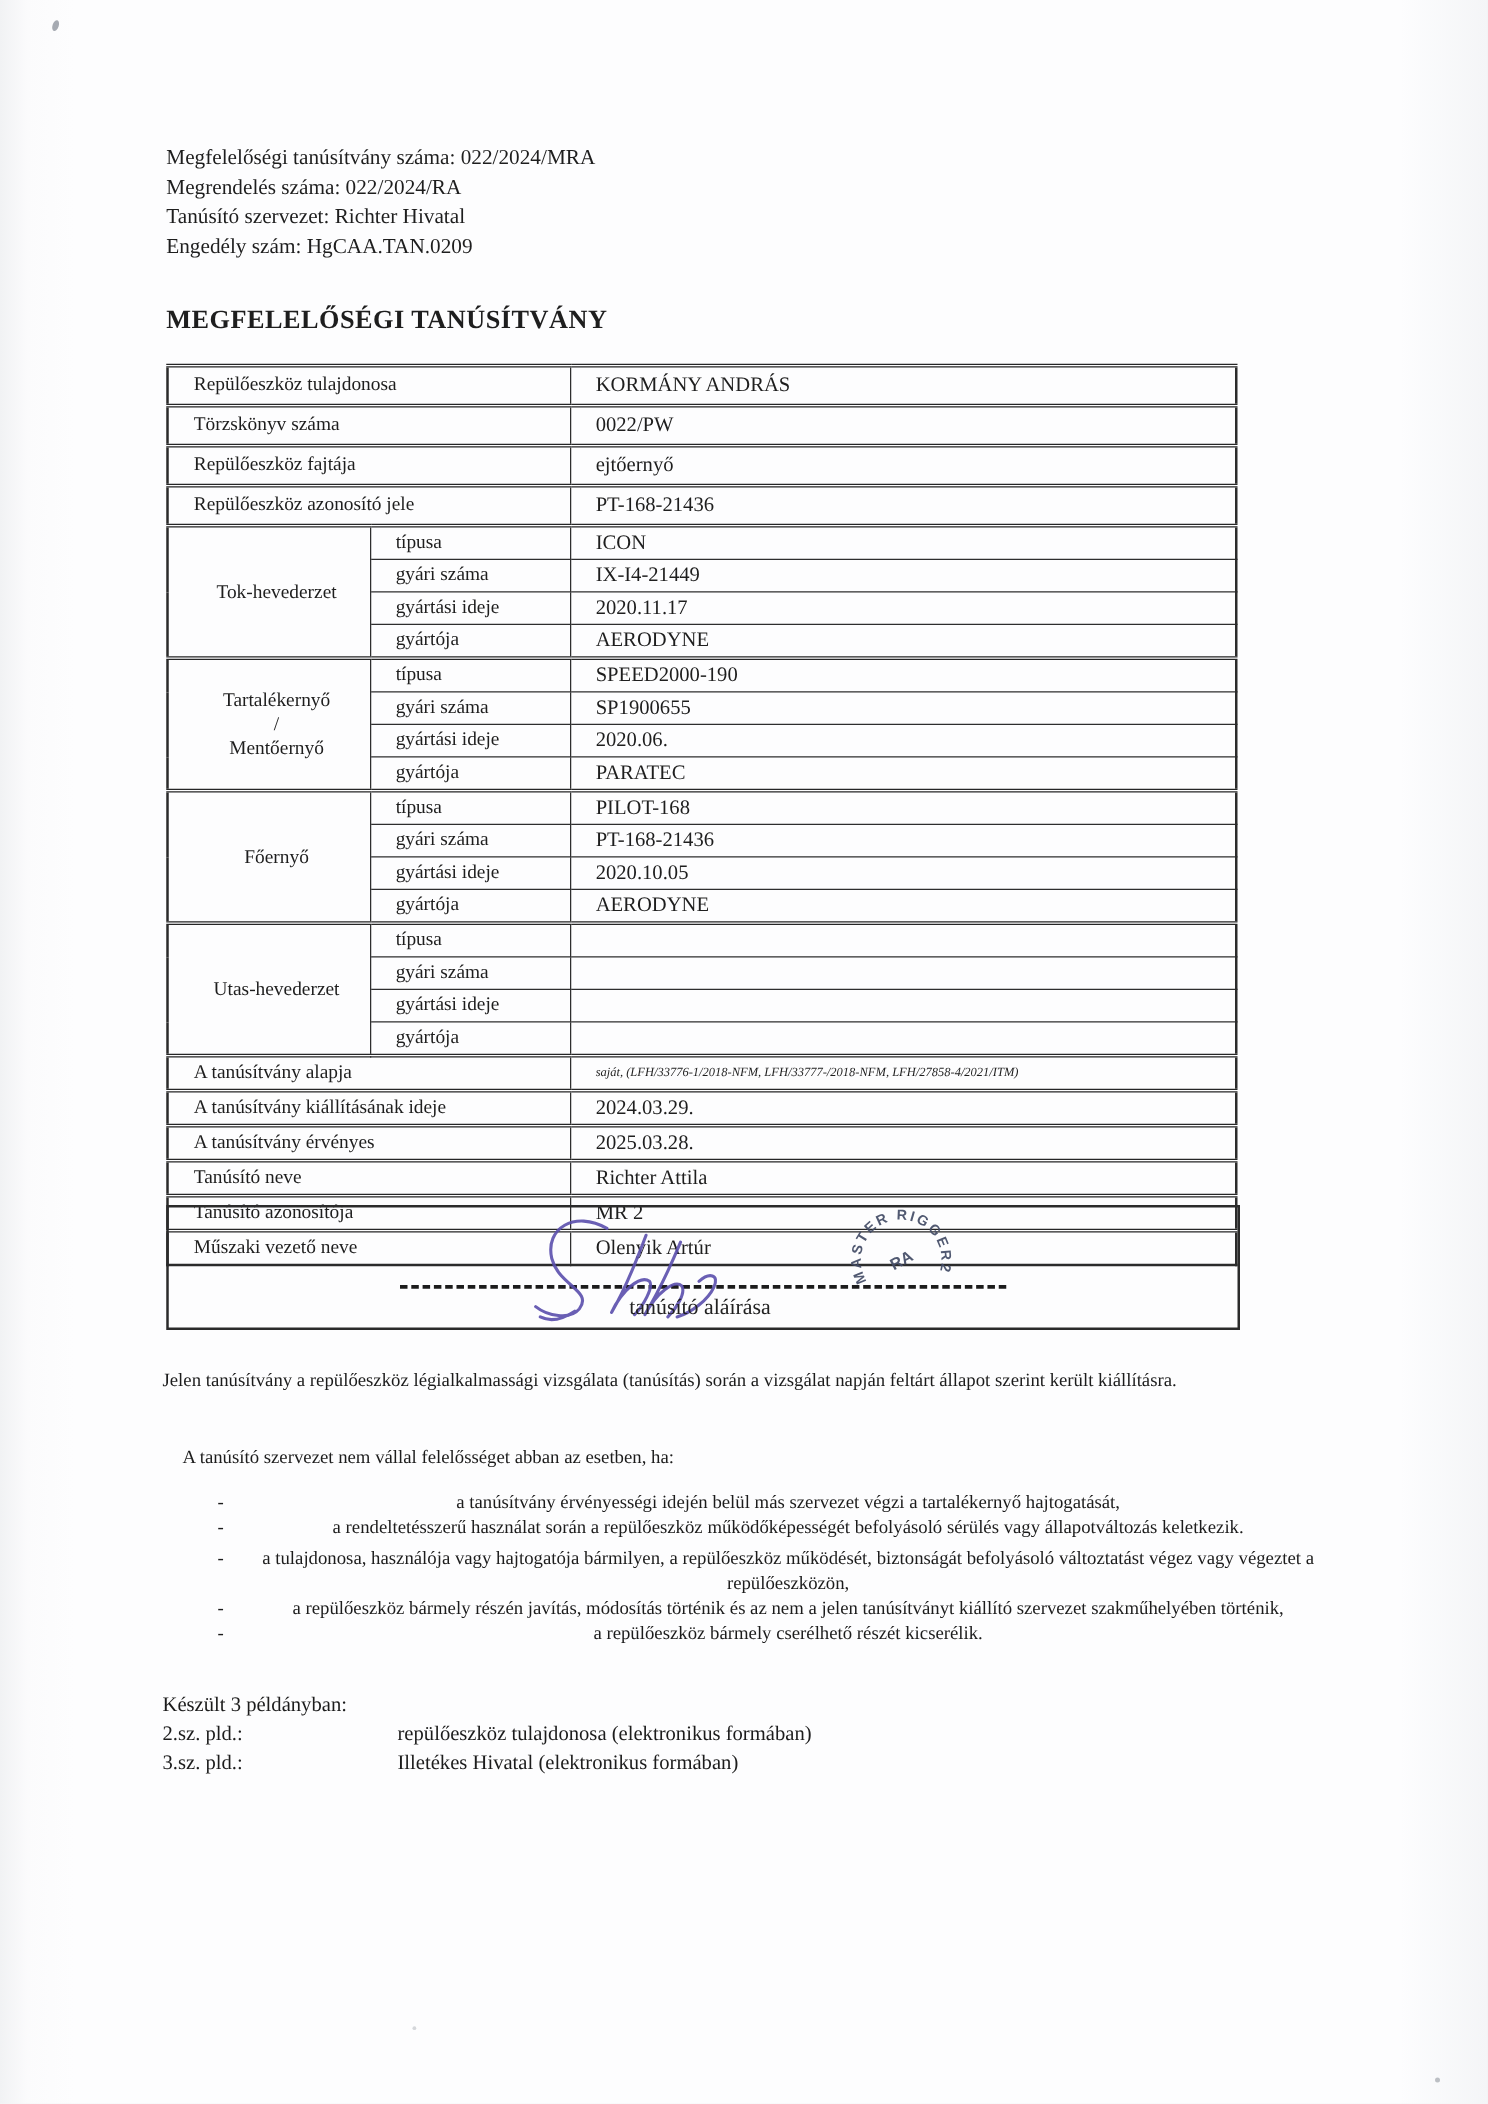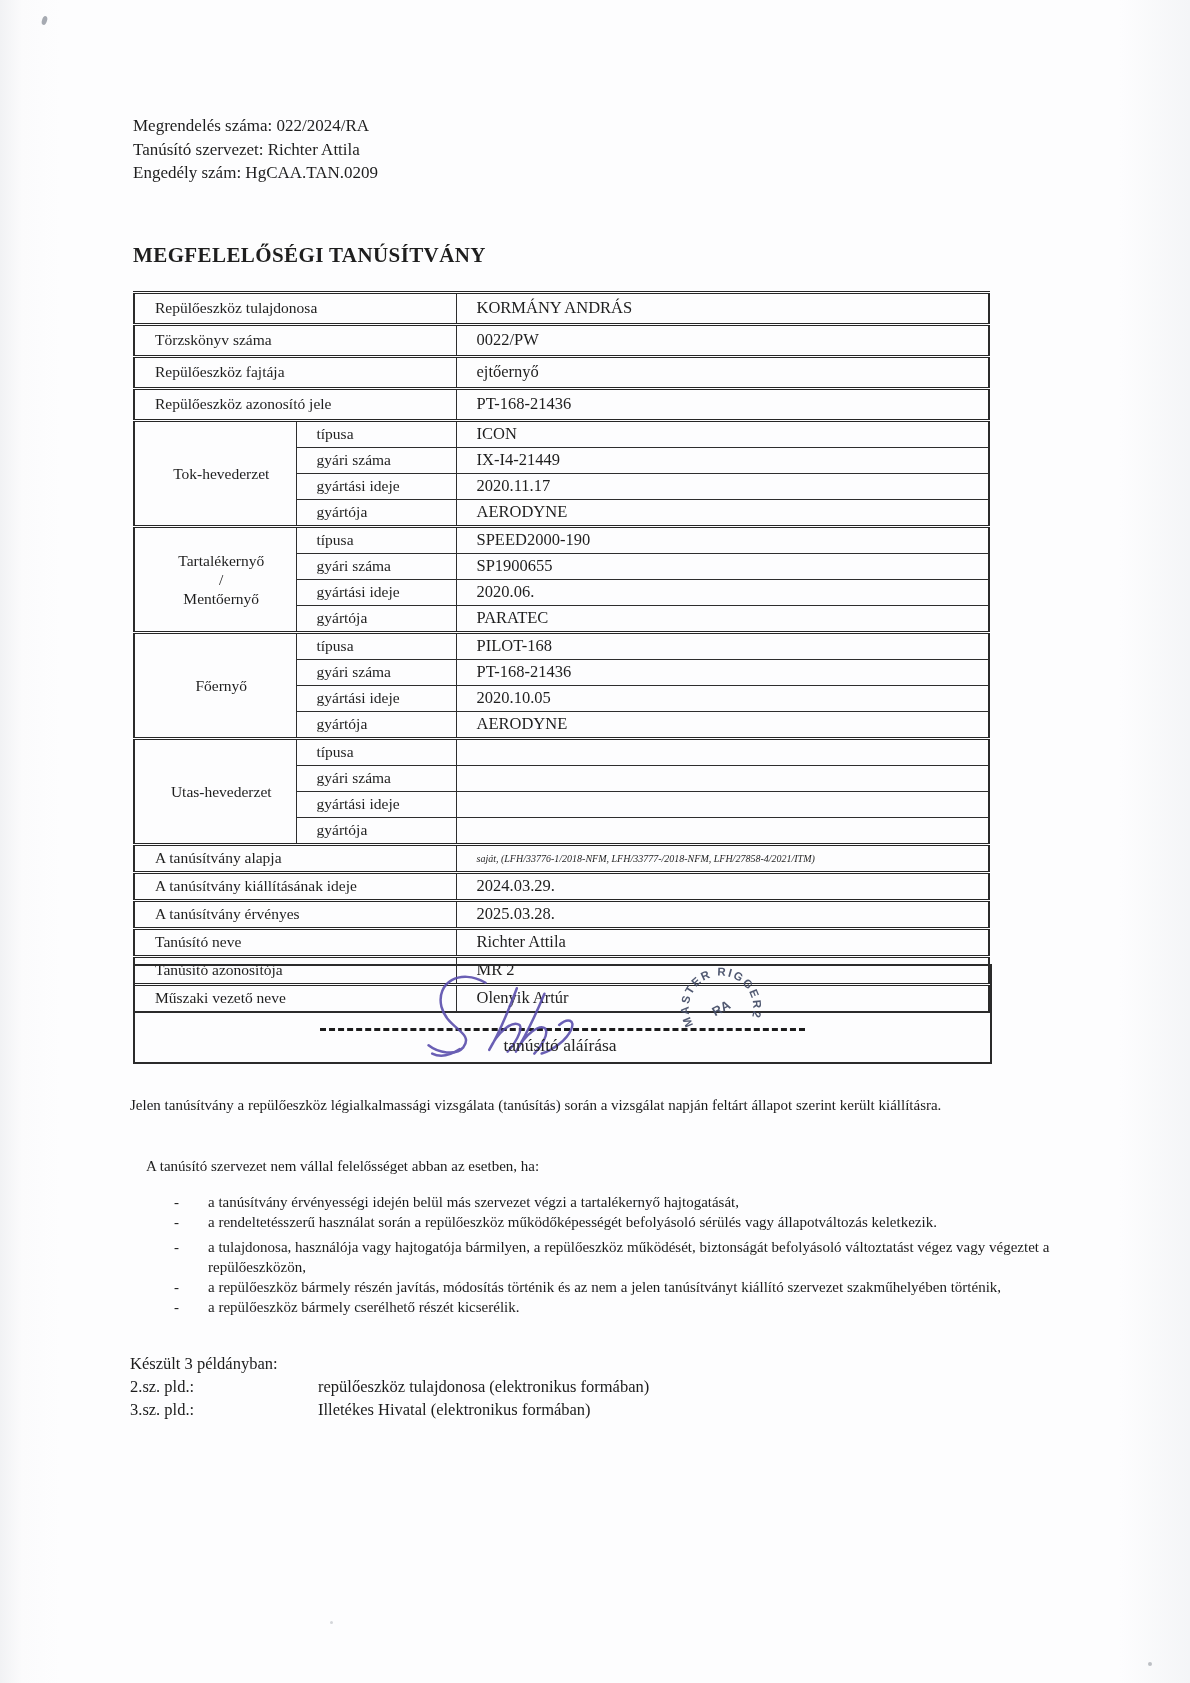--- a/index.html
+++ b/index.html
@@ -60,39 +60,40 @@
     text-align:center;font-size:17.5px;color:#222;
   }
   .stamp-svg{position:absolute;left:540px;bottom:8px;width:92px;height:92px;opacity:.92;}
 
   .para{position:absolute;left:130px;width:935px;font-size:15px;line-height:20px;color:#1c1c1c;}
   .p1{top:1095px;}
   .blk-h{margin:16px;}
   .bullets{margin-top:3px;}
   .bullet{display:flex;}
   .bullet .dash{width:34px;padding-left:44px;flex:0 0 auto;}
-  .bullet .btext{flex:1 1 auto;max-width:845px;}
+  .bullet .btext{flex:1 1 auto;max-width:845px;text-align:center;}
   .d1{top:1140px;}
   .d2{top:1234px;}
   .copies{top:1352px;font-size:16.5px;line-height:23px;}
   .copyrow{display:flex;}
   .copyrow .clabel{width:188px;flex:0 0 auto;}
 </style>
 </head>
 <body>
 
 <div class="page">
 
   <div class="speck speck1"></div>
   <div class="speck speck2"></div>
   <div class="speck speck3"></div>
 
   <div class="hdr">
+    <div>Megfelelőségi tanúsítvány száma: 022/2024/MRA</div>
     <div>Megrendelés száma: 022/2024/RA</div>
-    <div>Tanúsító szervezet: Richter Attila</div>
+    <div>Tanúsító szervezet: Richter Hivatal</div>
     <div>Engedély szám: HgCAA.TAN.0209</div>
   </div>
 
   <div class="title">MEGFELELŐSÉGI TANÚSÍTVÁNY</div>
 
   <table class="cert">
     <colgroup>
         <col class="c1">
         <col class="c2">
         <col class="c3">

